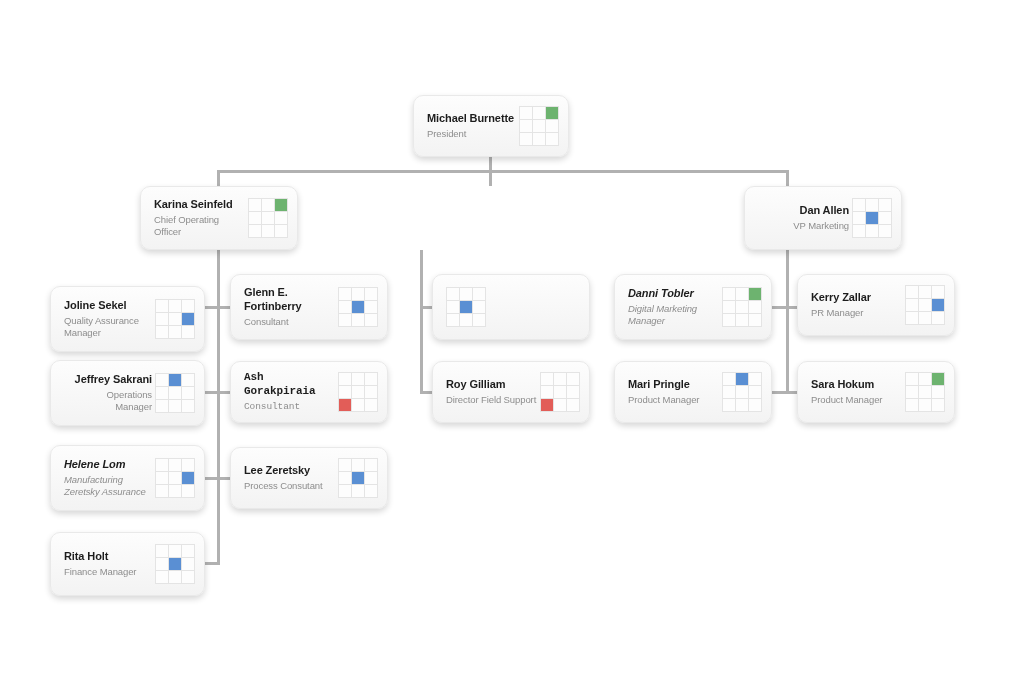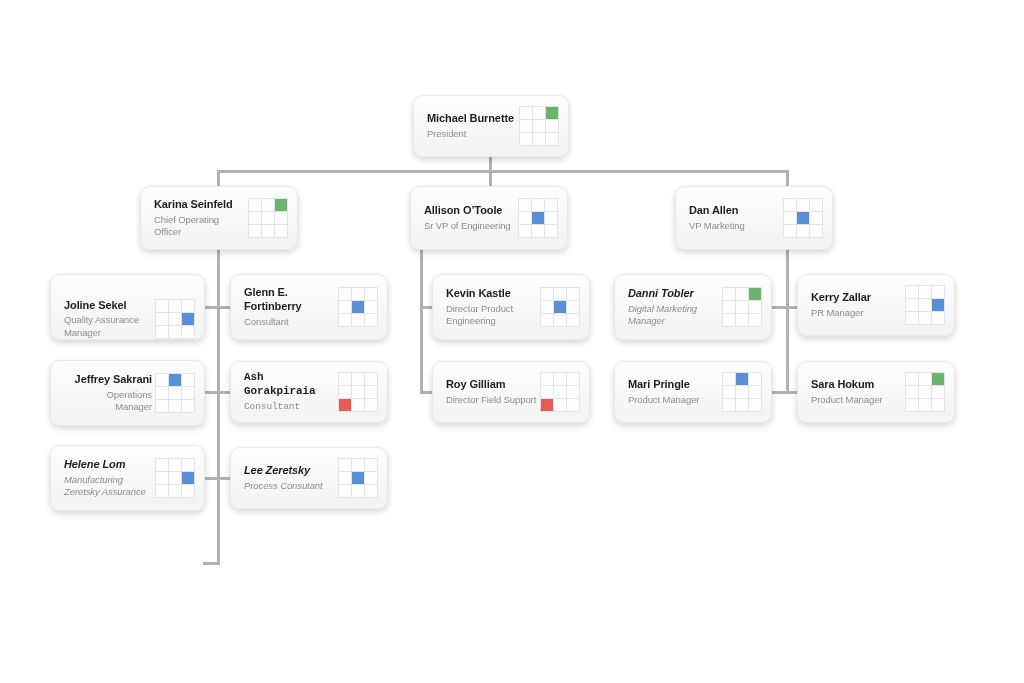--- a/index.html
+++ b/index.html
@@ -113,57 +113,40 @@
         <div class="cell" style="background: rgb(109, 179, 111);"></div>
         <div class="cell"></div>
         <div class="cell"></div>
         <div class="cell"></div>
         <div class="cell"></div>
         <div class="cell"></div>
         <div class="cell"></div>
       </div>
   </div>
 
-  <div class="card" style="left: 410px; top: 186px; width: 158px; height: 64px;">
-    <div class="card-text">
-      <div class="name">Allison O’Toole</div>
-      <div class="title">Sr VP of Engineering</div>
-    </div>
-    <div class="grid">
-        <div class="cell"></div>
-        <div class="cell"></div>
-        <div class="cell"></div>
-        <div class="cell"></div>
-        <div class="cell" style="background: rgb(90, 143, 211);"></div>
-        <div class="cell"></div>
-        <div class="cell"></div>
-        <div class="cell"></div>
-        <div class="cell"></div>
-      </div>
-  </div>
-
-  <div class="card" style="left: 675px; top: 186px; width: 158px; height: 64px;">
+
+  <div class="card" style="left: 744px; top: 186px; width: 158px; height: 64px; text-align: right;">
     <div class="card-text">
       <div class="name">Dan Allen</div>
       <div class="title">VP Marketing</div>
     </div>
     <div class="grid">
         <div class="cell"></div>
         <div class="cell"></div>
         <div class="cell"></div>
         <div class="cell"></div>
         <div class="cell" style="background: rgb(90, 143, 211);"></div>
         <div class="cell"></div>
         <div class="cell"></div>
         <div class="cell"></div>
         <div class="cell"></div>
       </div>
   </div>
 
-  <div class="card" style="left: 50px; top: 274px; width: 155px; height: 66px; align-items: flex-end;">
+  <div class="card" style="left: 50px; top: 286px; width: 155px; height: 66px;">
     <div class="card-text">
       <div class="name">Joline Sekel</div>
       <div class="title">Quality Assurance
 Manager</div>
     </div>
     <div class="grid">
         <div class="cell"></div>
         <div class="cell"></div>
         <div class="cell"></div>
         <div class="cell"></div>
@@ -188,25 +171,20 @@
         <div class="cell"></div>
         <div class="cell" style="background: rgb(90, 143, 211);"></div>
         <div class="cell"></div>
         <div class="cell"></div>
         <div class="cell"></div>
         <div class="cell"></div>
       </div>
   </div>
 
   <div class="card" style="left: 432px; top: 274px; width: 158px; height: 66px;">
-    <div class="card-text">
-      <div class="name">Kevin Kastle</div>
-      <div class="title">Director Product
-Engineering</div>
-    </div>
     <div class="grid">
         <div class="cell"></div>
         <div class="cell"></div>
         <div class="cell"></div>
         <div class="cell"></div>
         <div class="cell" style="background: rgb(90, 143, 211);"></div>
         <div class="cell"></div>
         <div class="cell"></div>
         <div class="cell"></div>
         <div class="cell"></div>
@@ -353,31 +331,48 @@
         <div class="cell"></div>
         <div class="cell"></div>
         <div class="cell"></div>
         <div class="cell" style="background: rgb(90, 143, 211);"></div>
         <div class="cell"></div>
         <div class="cell"></div>
         <div class="cell"></div>
       </div>
   </div>
 
-  <div class="card" style="left: 230px; top: 447px; width: 158px; height: 62px; font-style: italic;">
+  <div class="card" style="left: 230px; top: 447px; width: 158px; height: 62px;">
     <div class="card-text">
       <div class="name">Lee Zeretsky</div>
       <div class="title">Process Consutant</div>
     </div>
     <div class="grid">
         <div class="cell"></div>
         <div class="cell"></div>
         <div class="cell"></div>
         <div class="cell"></div>
         <div class="cell" style="background: rgb(90, 143, 211);"></div>
         <div class="cell"></div>
         <div class="cell"></div>
         <div class="cell"></div>
         <div class="cell"></div>
       </div>
   </div>
 
+  <div class="card" style="left: 50px; top: 532px; width: 155px; height: 64px;">
+    <div class="card-text">
+      <div class="name">Rita Holt</div>
+      <div class="title">Finance Manager</div>
+    </div>
+    <div class="grid">
+        <div class="cell"></div>
+        <div class="cell"></div>
+        <div class="cell"></div>
+        <div class="cell"></div>
+        <div class="cell" style="background: rgb(90, 143, 211);"></div>
+        <div class="cell"></div>
+        <div class="cell"></div>
+        <div class="cell"></div>
+        <div class="cell"></div>
+      </div>
+  </div>
 </div>
 
 </body></html>

